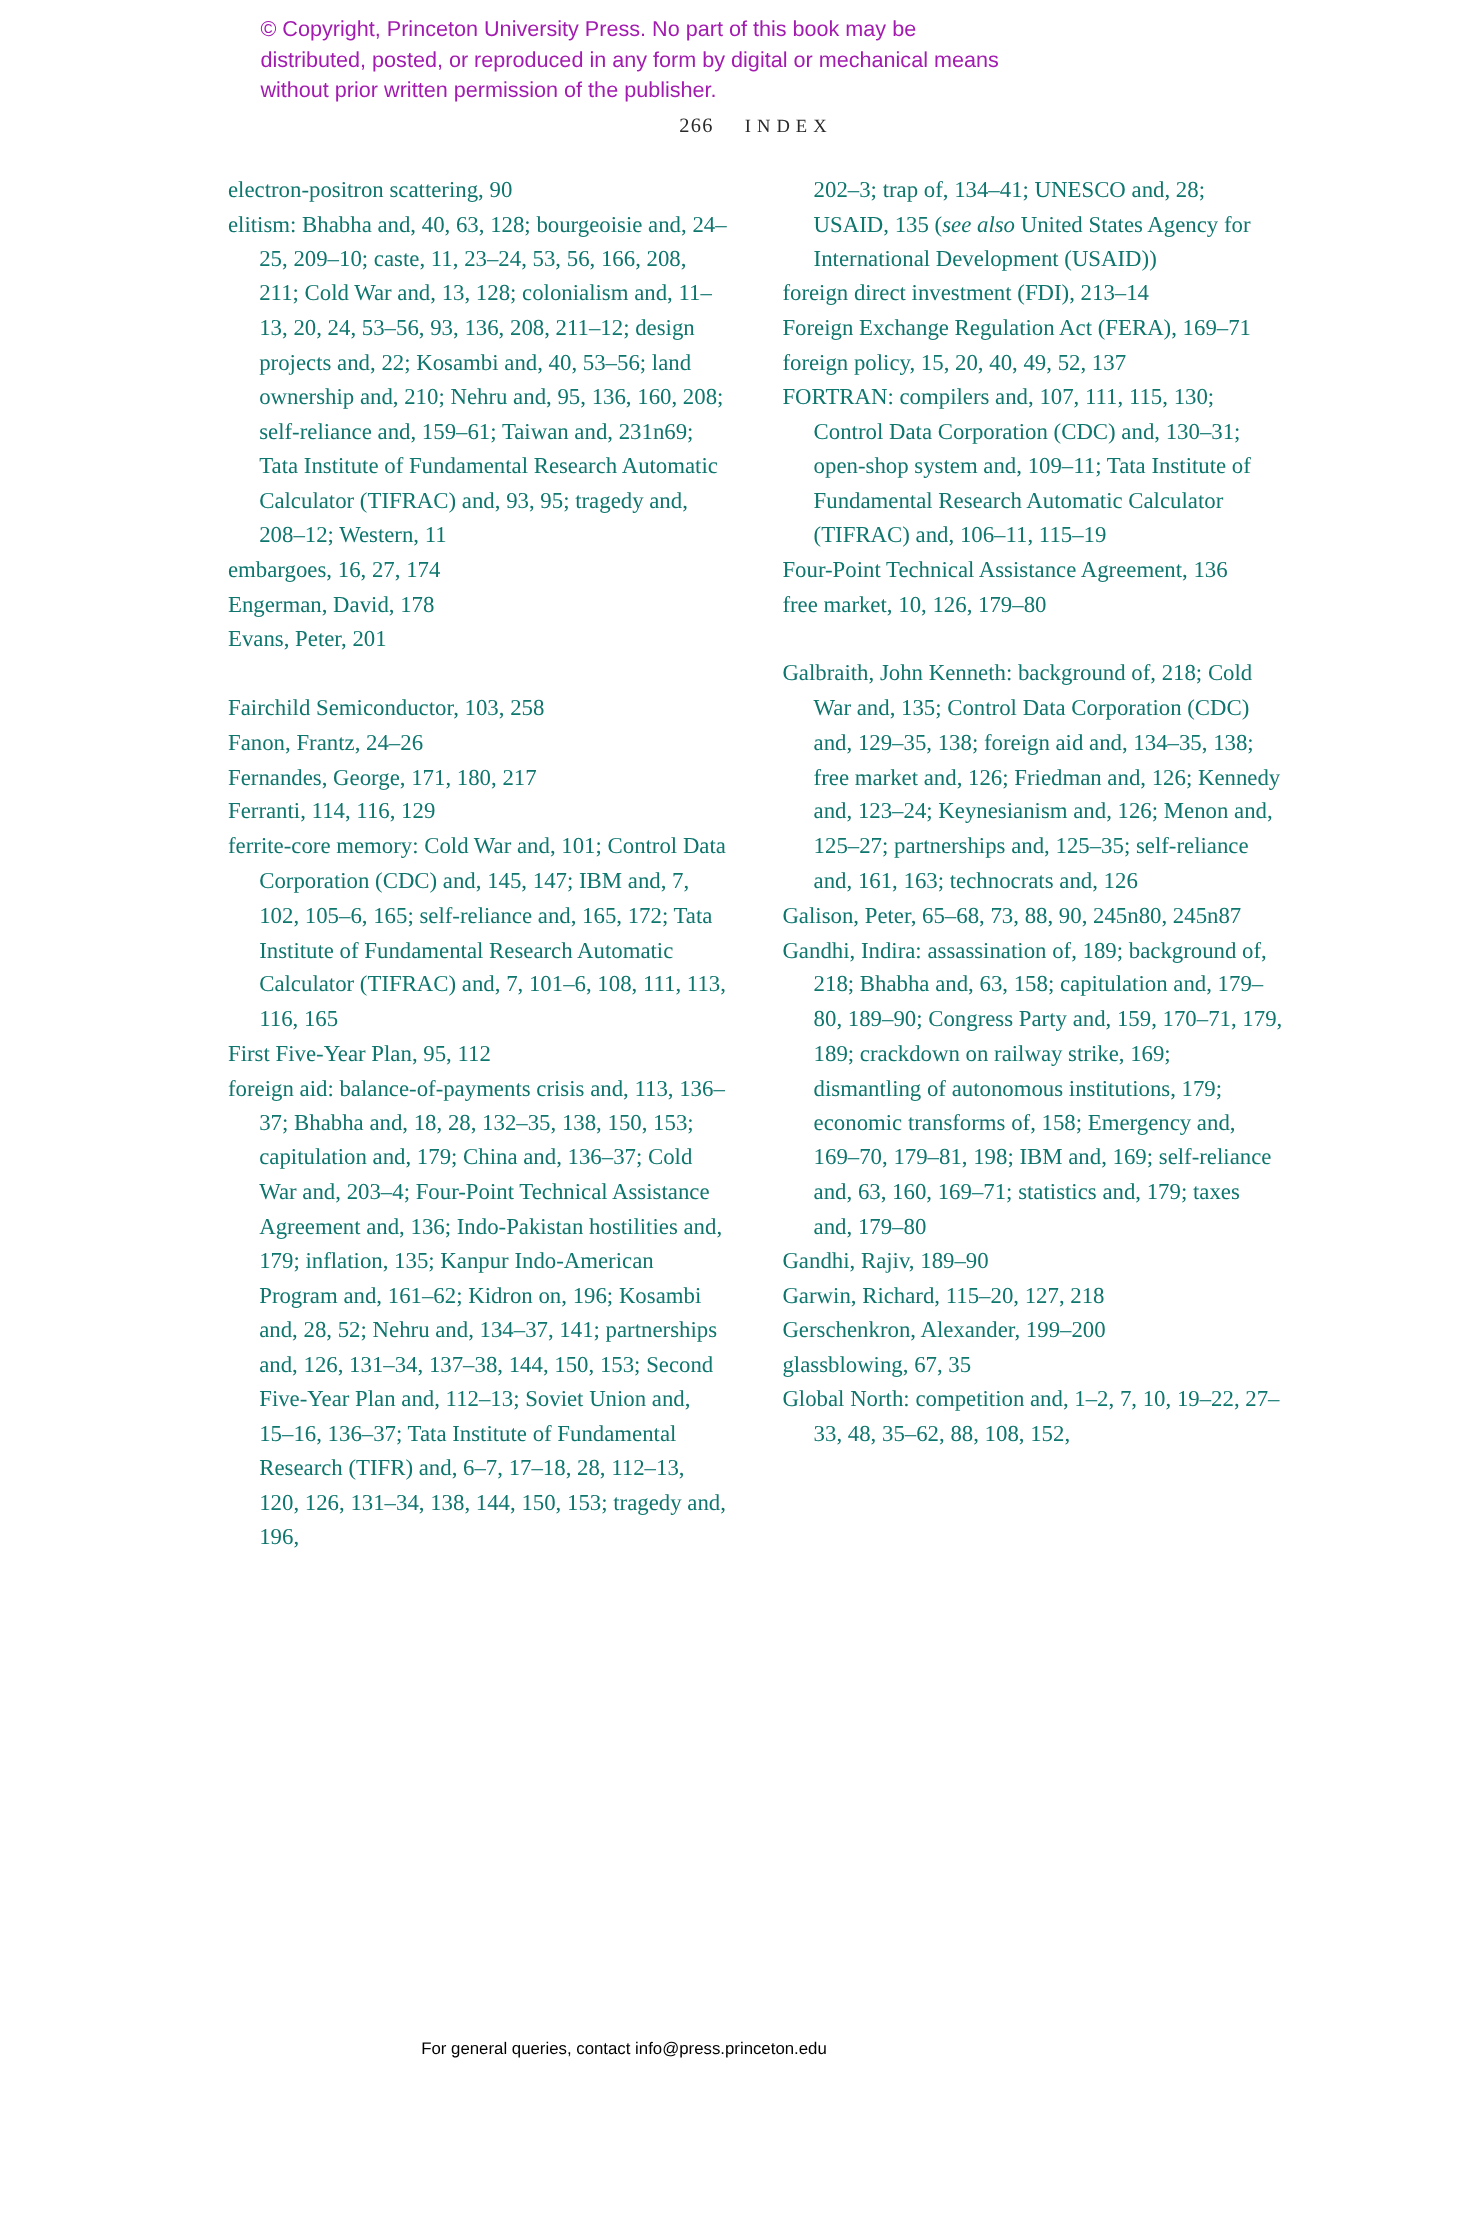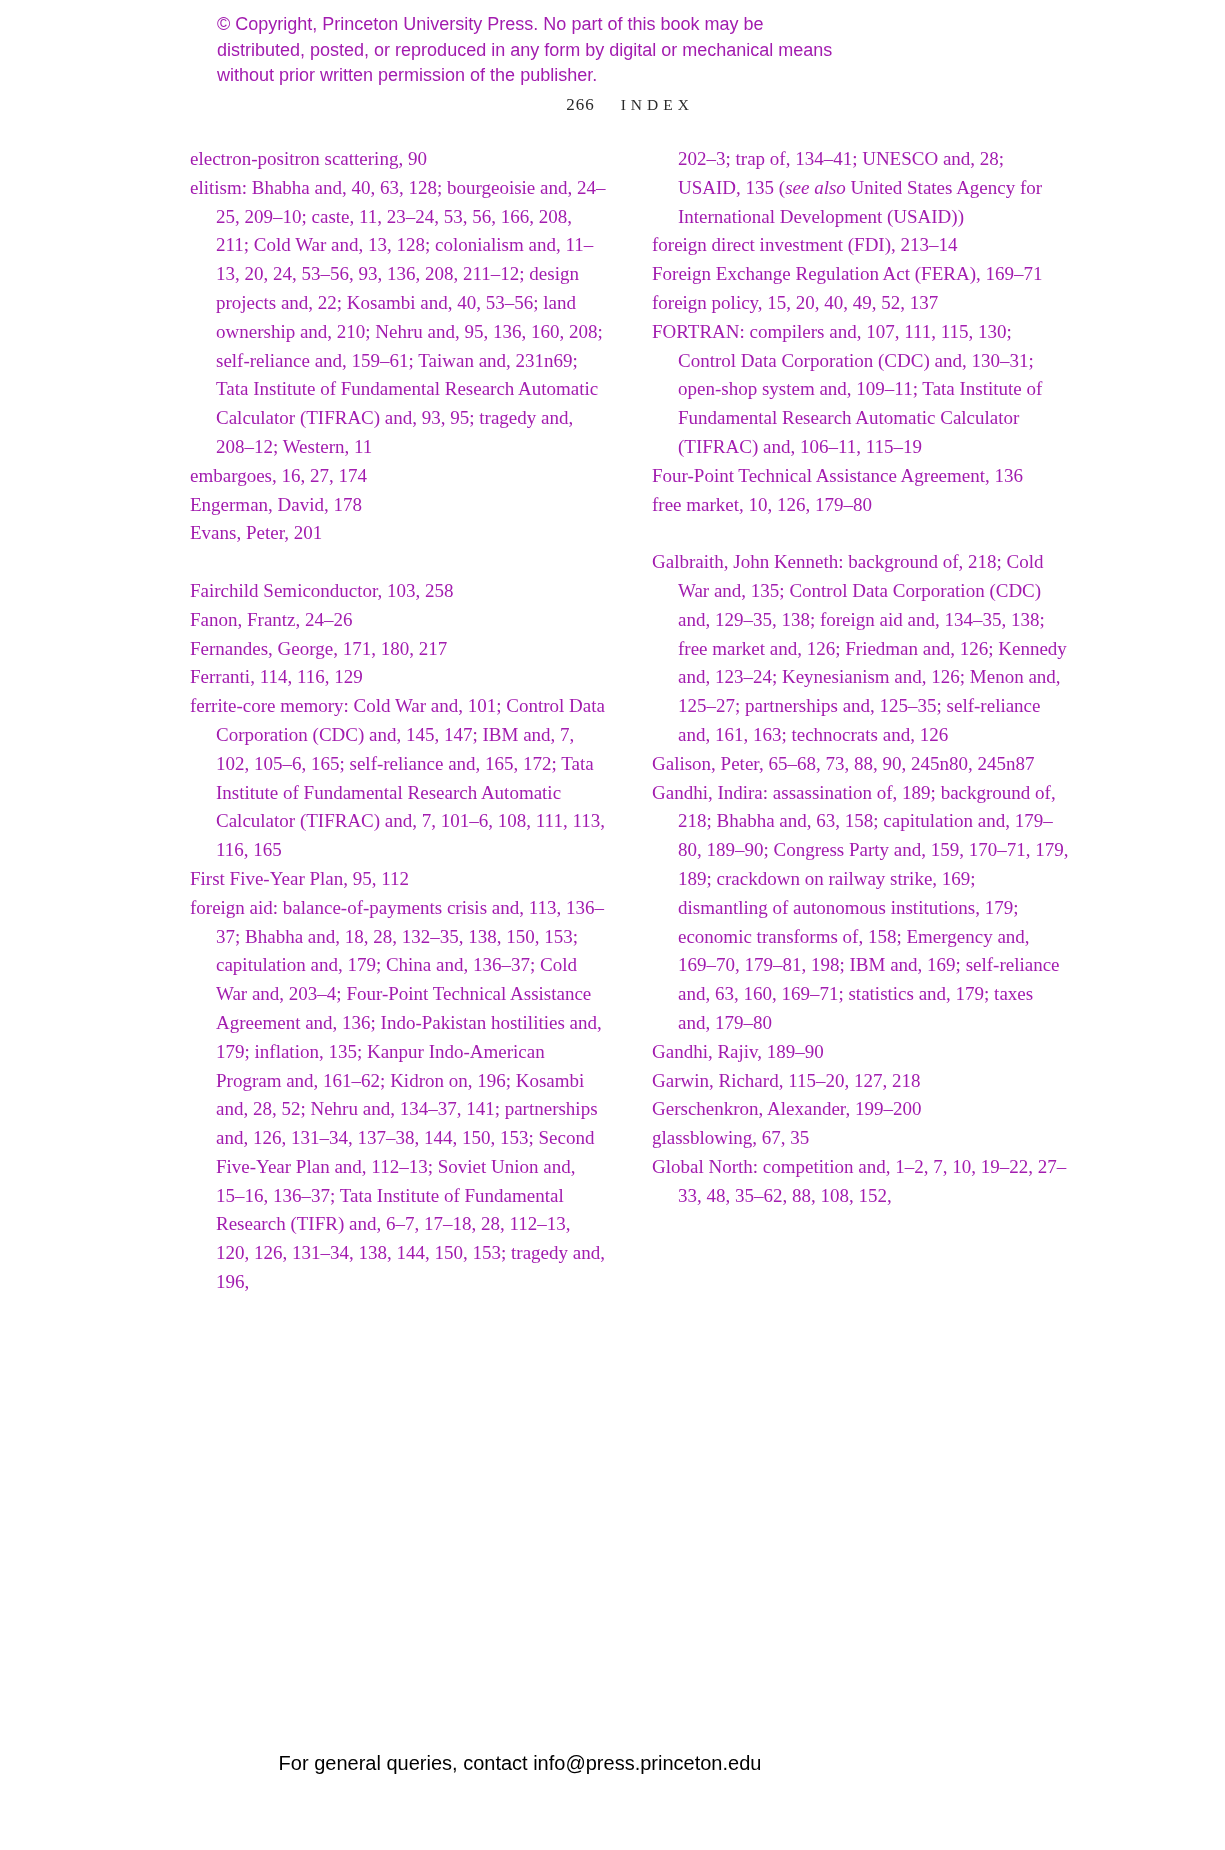--- a/index.html
+++ b/index.html
@@ -21,32 +21,32 @@
     text-align:center; color:#2a2a2a; font-size:17px;
   }
   .running-head .num { letter-spacing:1px; margin-right:26px; }
   .running-head .title { letter-spacing:5px; font-size:15.5px; }
   .columns {
     position:absolute; top:145px; left:190px;
     display:flex; gap:44px;
   }
   .col {
     width:418px;
-    font-size:19px; line-height:28.8px; color:#a21caf;
+    font-size:19px; line-height:28.8px; color:#0f766e;
     text-rendering:optimizeLegibility;
   }
   .entry { margin:0; padding-left:26px; text-indent:-26px; }
   .entry.cont { text-indent:0; }
   .group + .group { margin-top:28.8px; }
   .it { font-style:italic; }
   .footer {
-    position:absolute; top:1752px; left:190px; width:660px;
+    position:absolute; top:1699px; left:190px; width:660px;
     text-align:center;
     font-family:"Liberation Sans", sans-serif;
-    font-size:20px; color:#000;
+    font-size:14px; color:#000;
   }
 </style>
 </head>
 <body>
 
 <div class="page">
 
   <div class="copyright">© Copyright, Princeton University Press. No part of this book may be distributed, posted, or reproduced in any form by digital or mechanical means without prior written permission of the publisher.</div>
 
   <div class="running-head">

